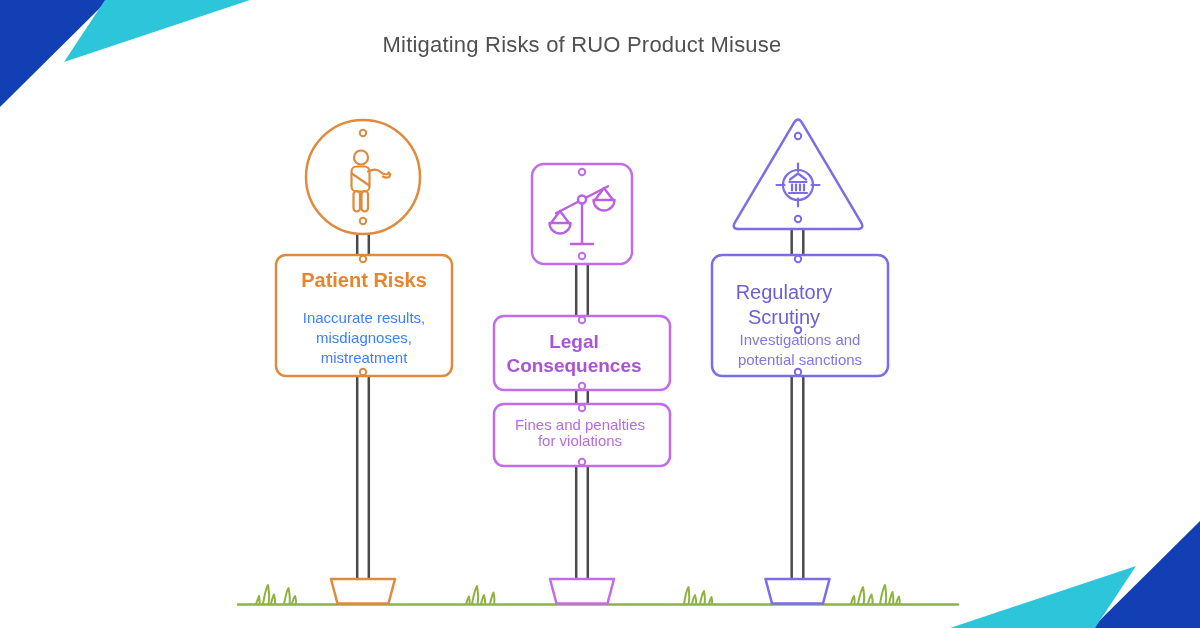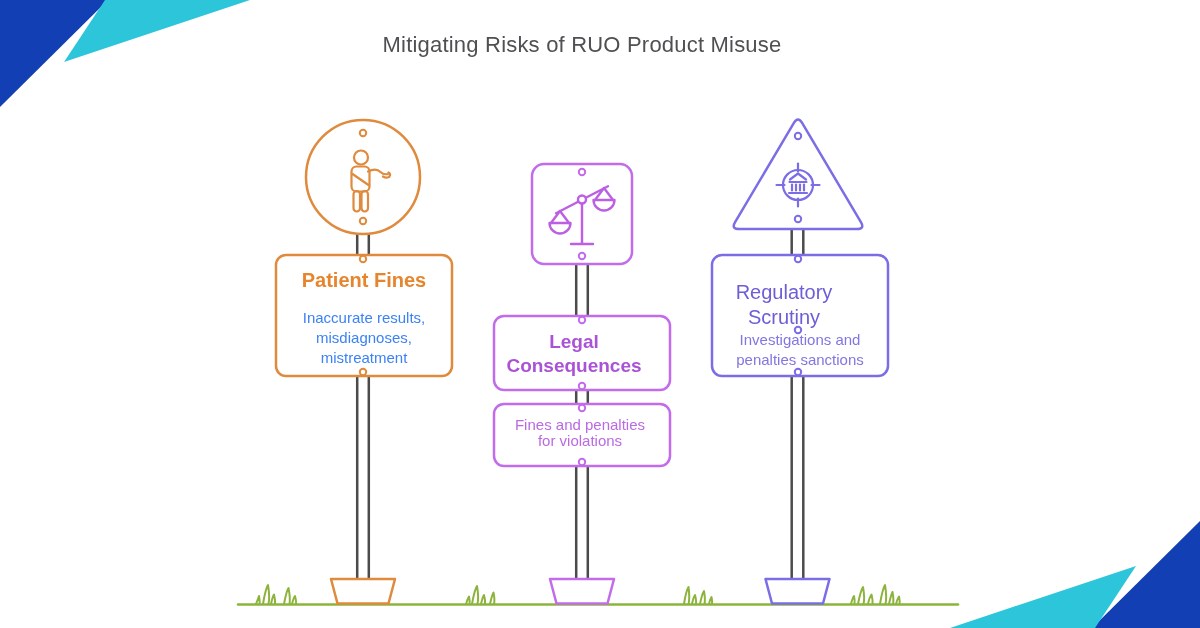--- a/index.html
+++ b/index.html
@@ -145,25 +145,25 @@
           <circle cx="798" cy="219" r="3.2"></circle>
         <circle cx="798" cy="259" r="3.2"></circle>
           <circle cx="798" cy="330" r="3.2"></circle>
         <circle cx="798" cy="372" r="3.2"></circle>
       </g>
     </g>
   </svg>
 
   <div class="txt main-title">Mitigating Risks of RUO Product Misuse</div>
 
-  <div class="txt t1">Patient Fines</div>
+  <div class="txt t1">Patient Risks</div>
   <div class="txt b1">Inaccurate results,
 misdiagnoses,
 mistreatment</div>
 
   <div class="txt t2">Legal Consequences</div>
   <div class="txt b2">Fines and penalties
 for violations</div>
 
   <div class="txt t3">Regulatory Scrutiny</div>
   <div class="txt b3">Investigations and
-penalties sanctions</div>
+potential sanctions</div>
 </div>
 
 </body></html>

